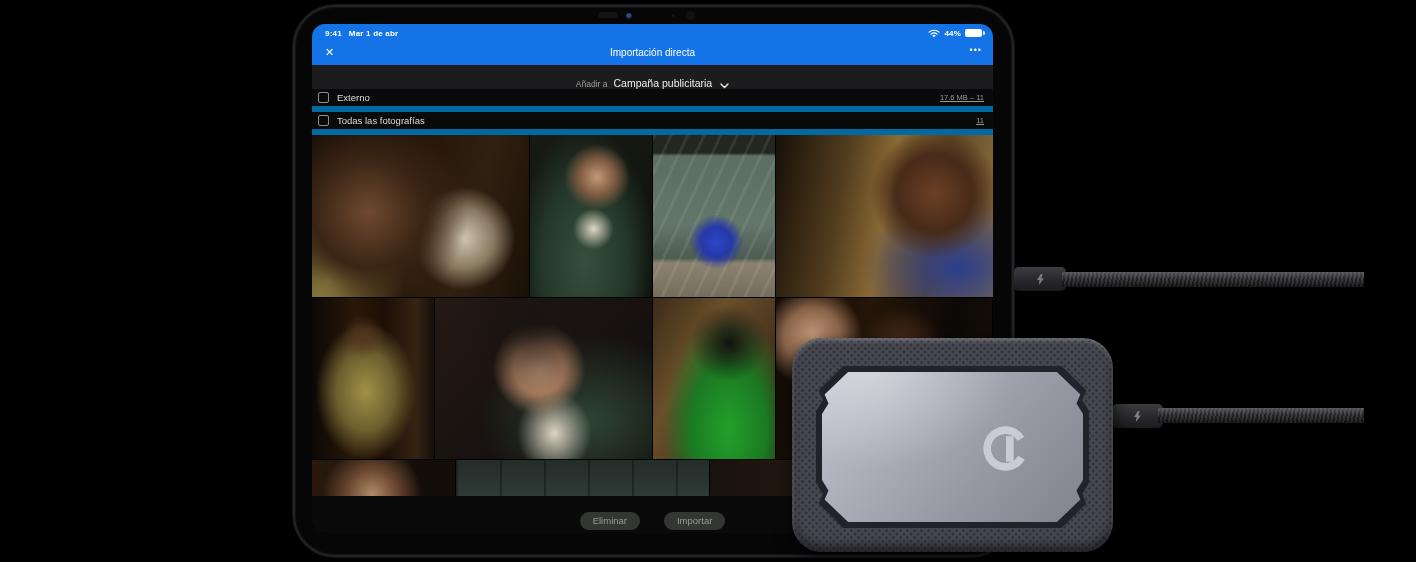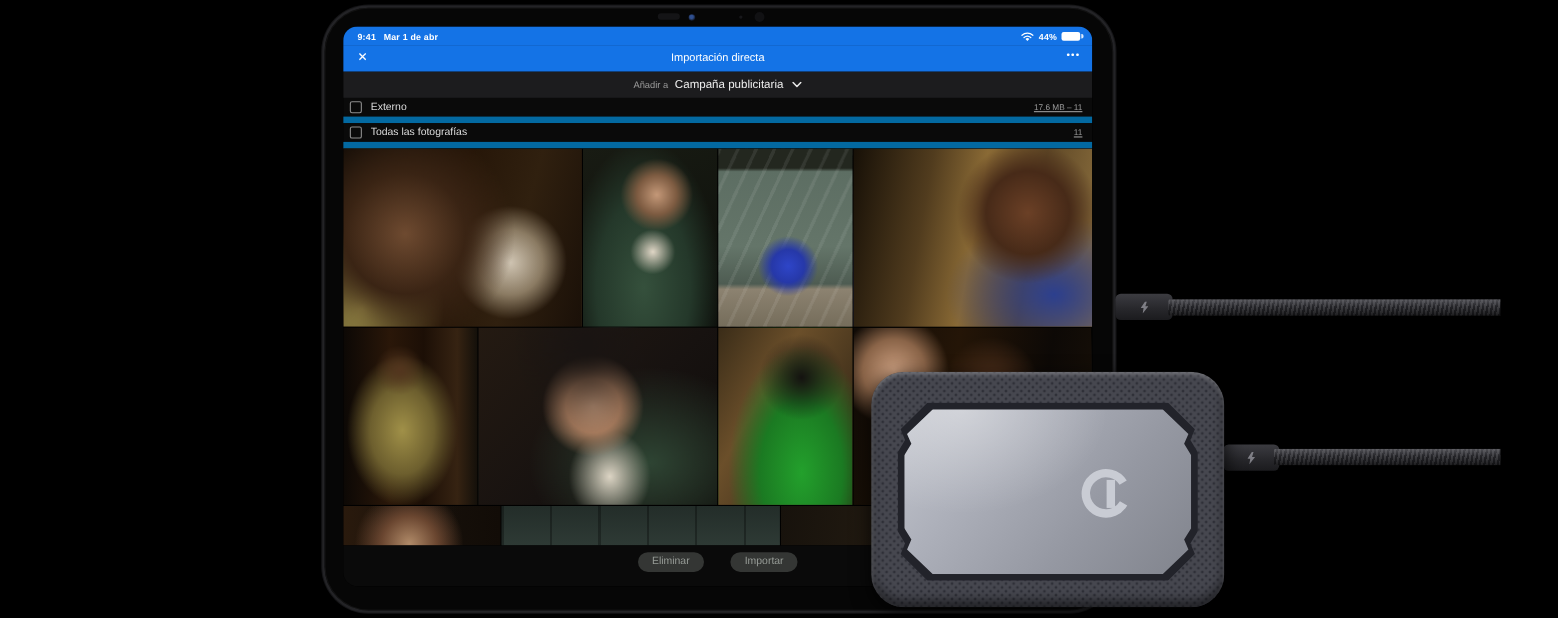--- a/index.html
+++ b/index.html
@@ -23,21 +23,21 @@
              padding:2px 11px 0 13px;color:#fff;font-size:8px;letter-spacing:.2px;}
   .status-left{display:flex;gap:7px;font-weight:bold;}
   .status-right{display:flex;align-items:center;gap:4px;font-weight:bold;}
   .battery{width:17px;height:8px;background:#fff;border-radius:2px;position:relative;}
   .battery:after{content:"";position:absolute;right:-2.5px;top:2px;width:2px;height:4px;background:#fff;
                  border-radius:0 1.5px 1.5px 0;opacity:.85;}
   .appheader{height:24px;background:#1473e6;position:relative;display:flex;align-items:center;justify-content:center;}
   .appheader .title{color:#fff;font-size:10px;}
   .close-btn{position:absolute;left:13px;top:3px;color:#fff;font-size:11px;line-height:17px;cursor:default;}
   .more-btn{position:absolute;right:11px;top:1px;color:#fff;font-size:9px;letter-spacing:1px;line-height:17px;}
-  .addbar{height:24px;background:#1c1c1e;display:flex;align-items:center;justify-content:center;gap:6px;}
+  .addbar{height:24px;background:#1c1c1e;display:flex;align-items:flex-end;justify-content:center;gap:6px;}
   .addbar .lbl{color:#9b9b9b;font-size:8.5px;}
   .addbar .val{color:#ededed;font-size:10.5px;}
   .addbar svg{margin-left:2px;}
   .srcrow{height:23px;background:#0a0a0a;display:flex;align-items:center;padding:0 9px 0 6px;
           border-bottom:6px solid #0369a1;box-sizing:border-box;}
   .checkbox{width:9px;height:9px;border:1.4px solid #8d8d8d;border-radius:2px;margin-right:8px;flex:none;}
   .srcrow .lbl{color:#dcdcdc;font-size:9.5px;flex:1;}
   .srcrow .meta{color:#9a9a9a;font-size:7.5px;text-decoration:underline;}
 
   
@@ -77,21 +77,21 @@
        linear-gradient(100deg, #100b06 0%, #241507 40%, #0d0906 75%, #181008 100%);}
   .p31{background:radial-gradient(circle at 42% 95%, #b08a68 0%, #6a4630 28%, rgba(0,0,0,0) 55%),
        radial-gradient(circle at 44% 20%, #1a130d 0%, rgba(0,0,0,0) 50%),
        linear-gradient(90deg, #2a1a0d 0%, #16100a 55%, #120c07 100%);}
   .p32{background:repeating-linear-gradient(90deg, rgba(0,0,0,0.3) 0 2px, rgba(0,0,0,0) 2px 44px),
        linear-gradient(180deg, #232d29 0%, #2e3a35 100%);}
   .p33{background:linear-gradient(100deg, #17120c 0%, #241c12 40%, #0f0c08 75%, #151009 100%);}
 
   
   .actionbar{height:37px;background:#0a0a0a;display:flex;justify-content:center;align-items:flex-start;
-             gap:24px;padding-top:6px;box-sizing:border-box;}
+             gap:24px;padding-top:16px;box-sizing:border-box;}
   .pillbtn{background:#343634;color:#979c97;border:none;border-radius:9px;font-size:9.5px;
            padding:4px 13px;line-height:1;font-family:inherit;}
 
   
   .connector{position:absolute;height:24px;border-radius:5px;z-index:4;
              background:linear-gradient(180deg,#3c3c41 0%,#28282c 55%,#1b1b1e 100%);
              display:flex;align-items:center;justify-content:center;}
   .connector svg{opacity:.75;}
   .cable{position:absolute;height:15px;z-index:4;border-radius:2px;
          background:linear-gradient(180deg, rgba(120,120,126,0.55) 0%, rgba(40,40,44,0.1) 45%, rgba(0,0,0,0.55) 100%),

